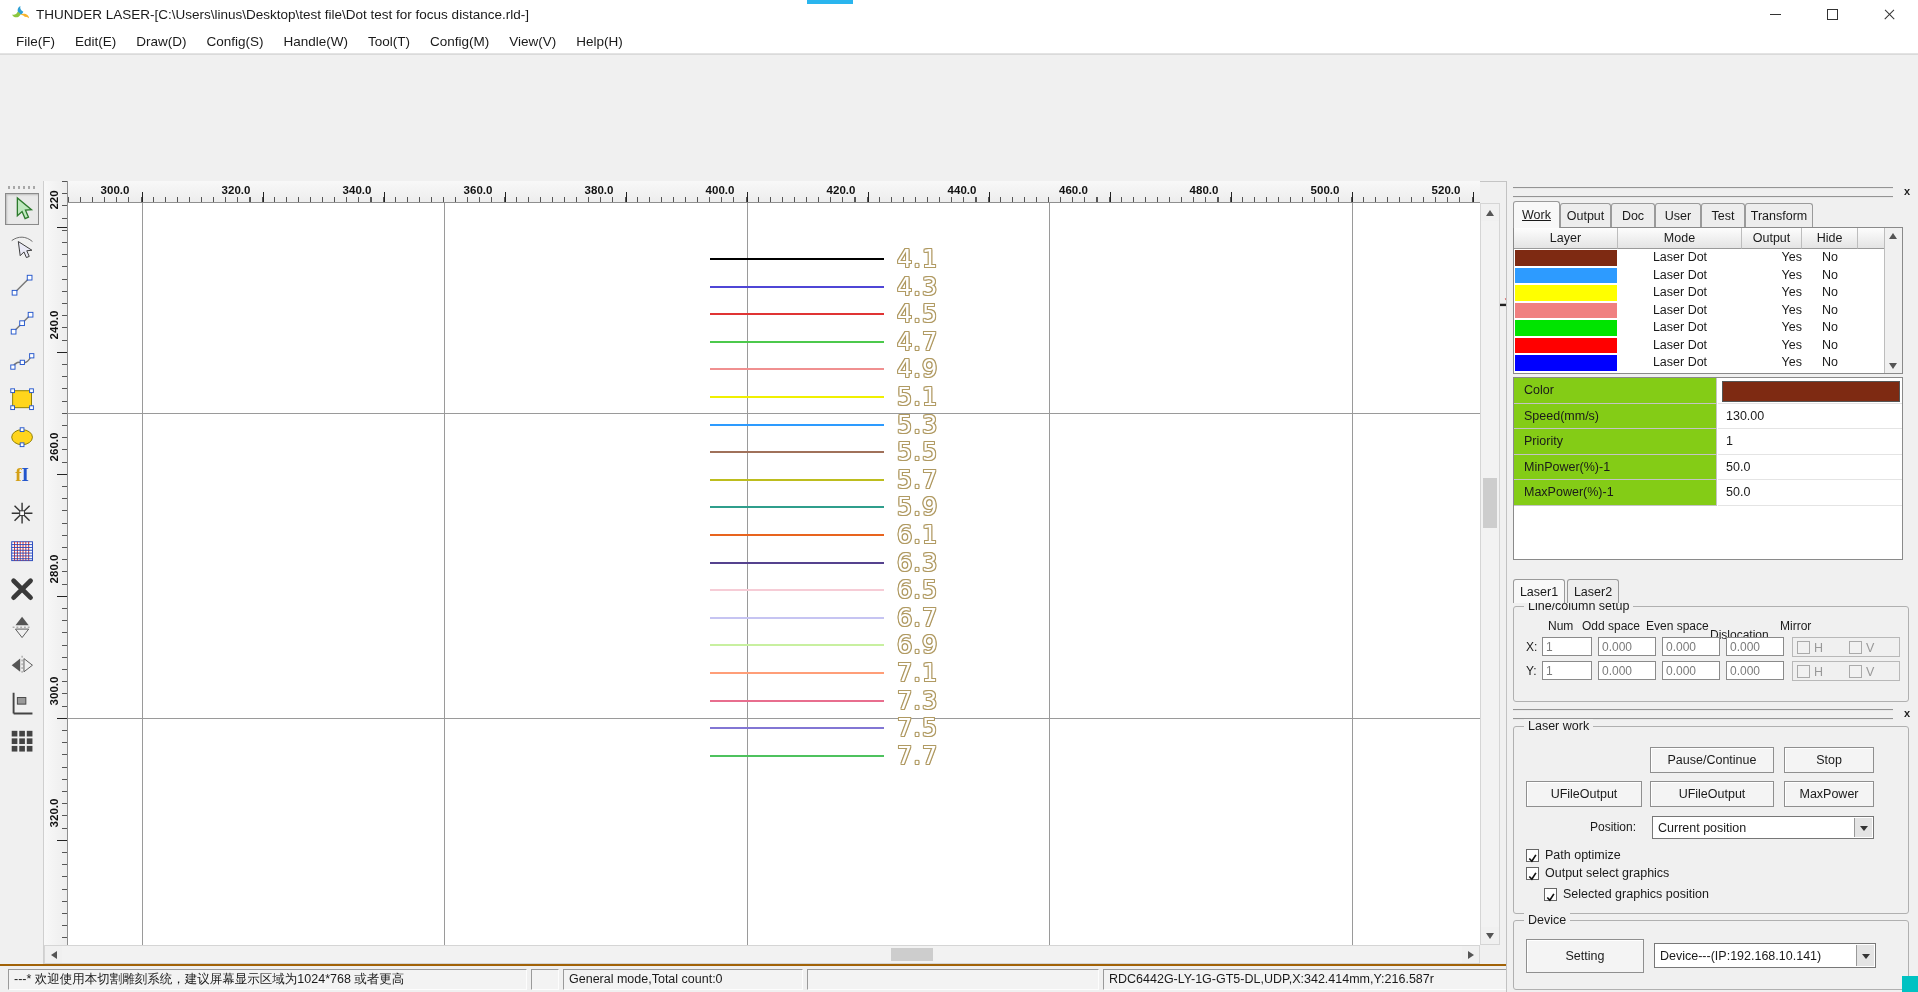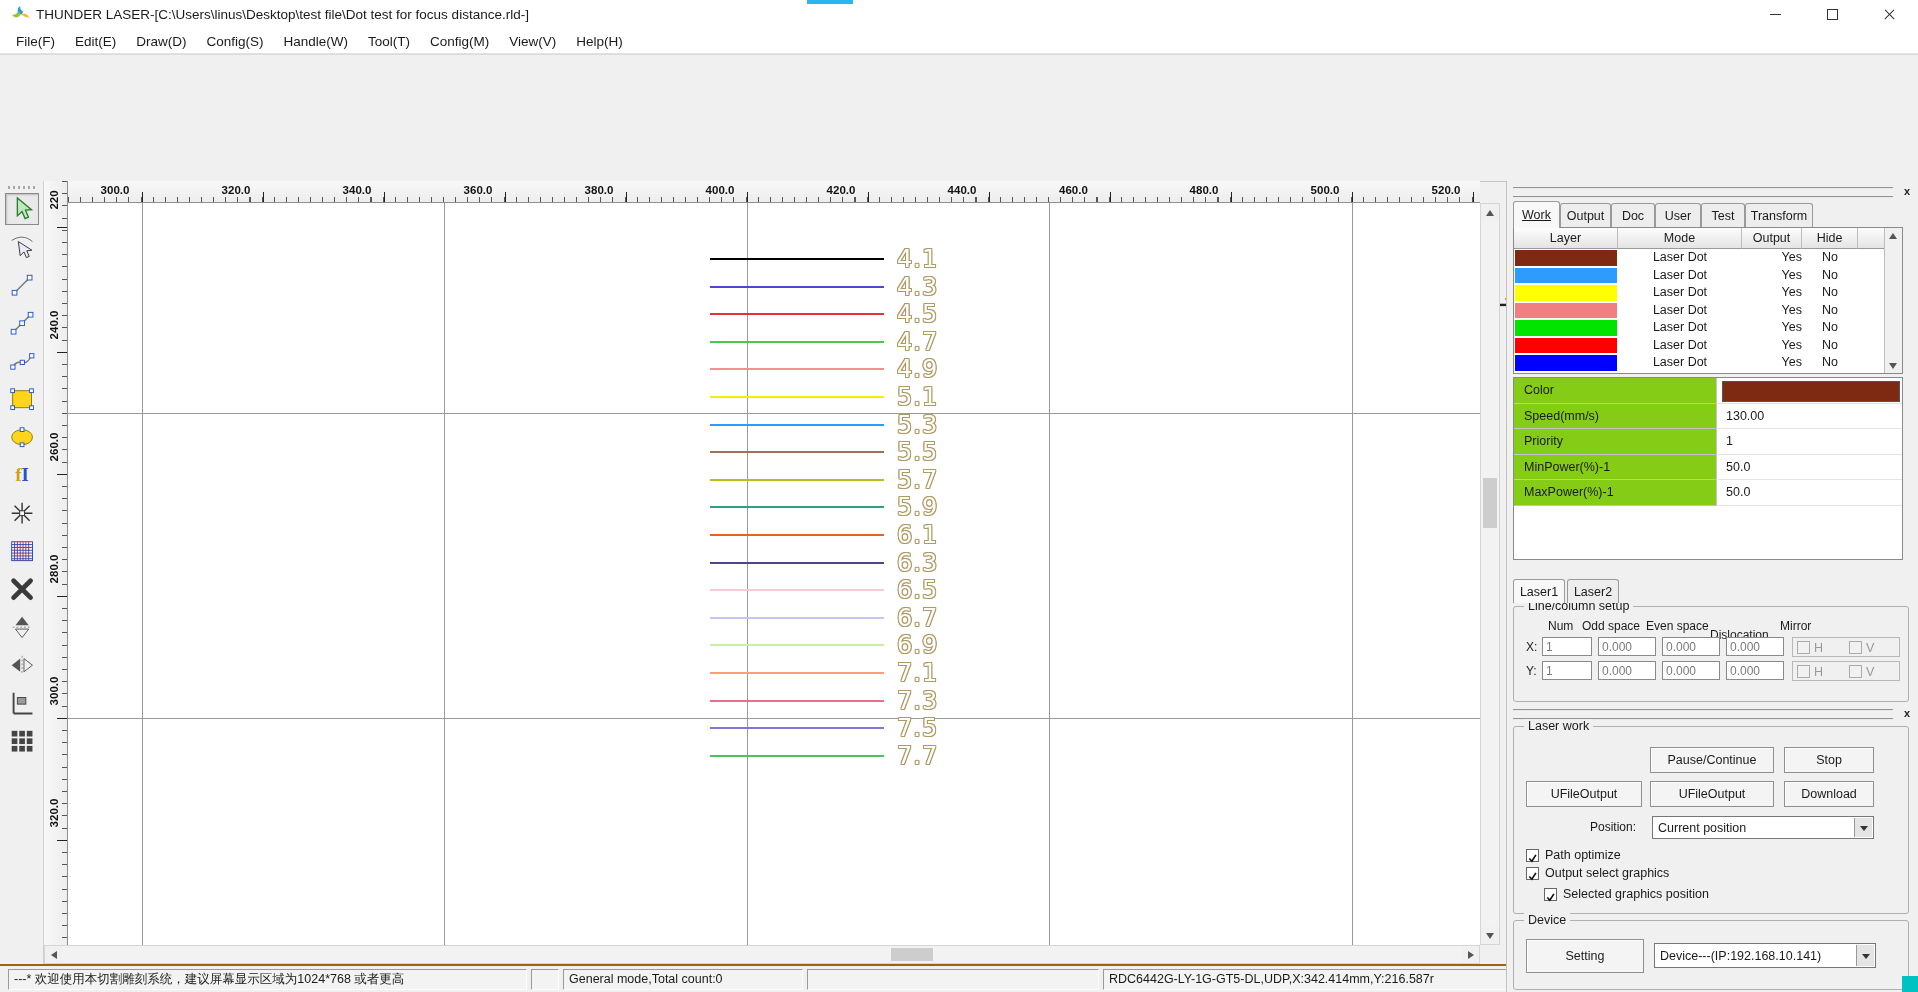--- a/index.html
+++ b/index.html
@@ -1003,21 +1003,21 @@
       <span class="glabel">Laser work</span>
       <span class="hdr12" style="left:76px;top:93px">Position:</span>
       <div class="combo" style="left:138px;top:89px;width:222px;height:23px">
         <span>Current position</span>
         <span class="dd"></span>
       </div>
     <div class="btn" style="left: 136px; top: 20px; width: 124px; height: 26px;">Pause/Continue</div>
         <div class="btn" style="left: 270px; top: 20px; width: 90px; height: 26px;">Stop</div>
         <div class="btn" style="left: 12px; top: 54px; width: 116px; height: 26px;">UFileOutput</div>
         <div class="btn" style="left: 136px; top: 54px; width: 124px; height: 26px;">UFileOutput</div>
-        <div class="btn" style="left: 270px; top: 54px; width: 90px; height: 26px;">Download</div>
+        <div class="btn" style="left: 270px; top: 54px; width: 90px; height: 26px;">MaxPower</div>
         <div class="cbx" style="left: 12px; top: 122px;"><svg viewBox="0 0 12 12">
             <path d="M2.5 6l2.8 3 4.4-7" stroke="#111" stroke-width="1.8" fill="none"></path>
           </svg></div>
         <span class="cbl" style="left: 31px; top: 121px;">Path optimize</span>
         <div class="cbx" style="left: 12px; top: 140px;"><svg viewBox="0 0 12 12">
             <path d="M2.5 6l2.8 3 4.4-7" stroke="#111" stroke-width="1.8" fill="none"></path>
           </svg></div>
         <span class="cbl" style="left: 31px; top: 139px;">Output select graphics</span>
         <div class="cbx" style="left: 30px; top: 161px;"><svg viewBox="0 0 12 12">
             <path d="M2.5 6l2.8 3 4.4-7" stroke="#111" stroke-width="1.8" fill="none"></path>

